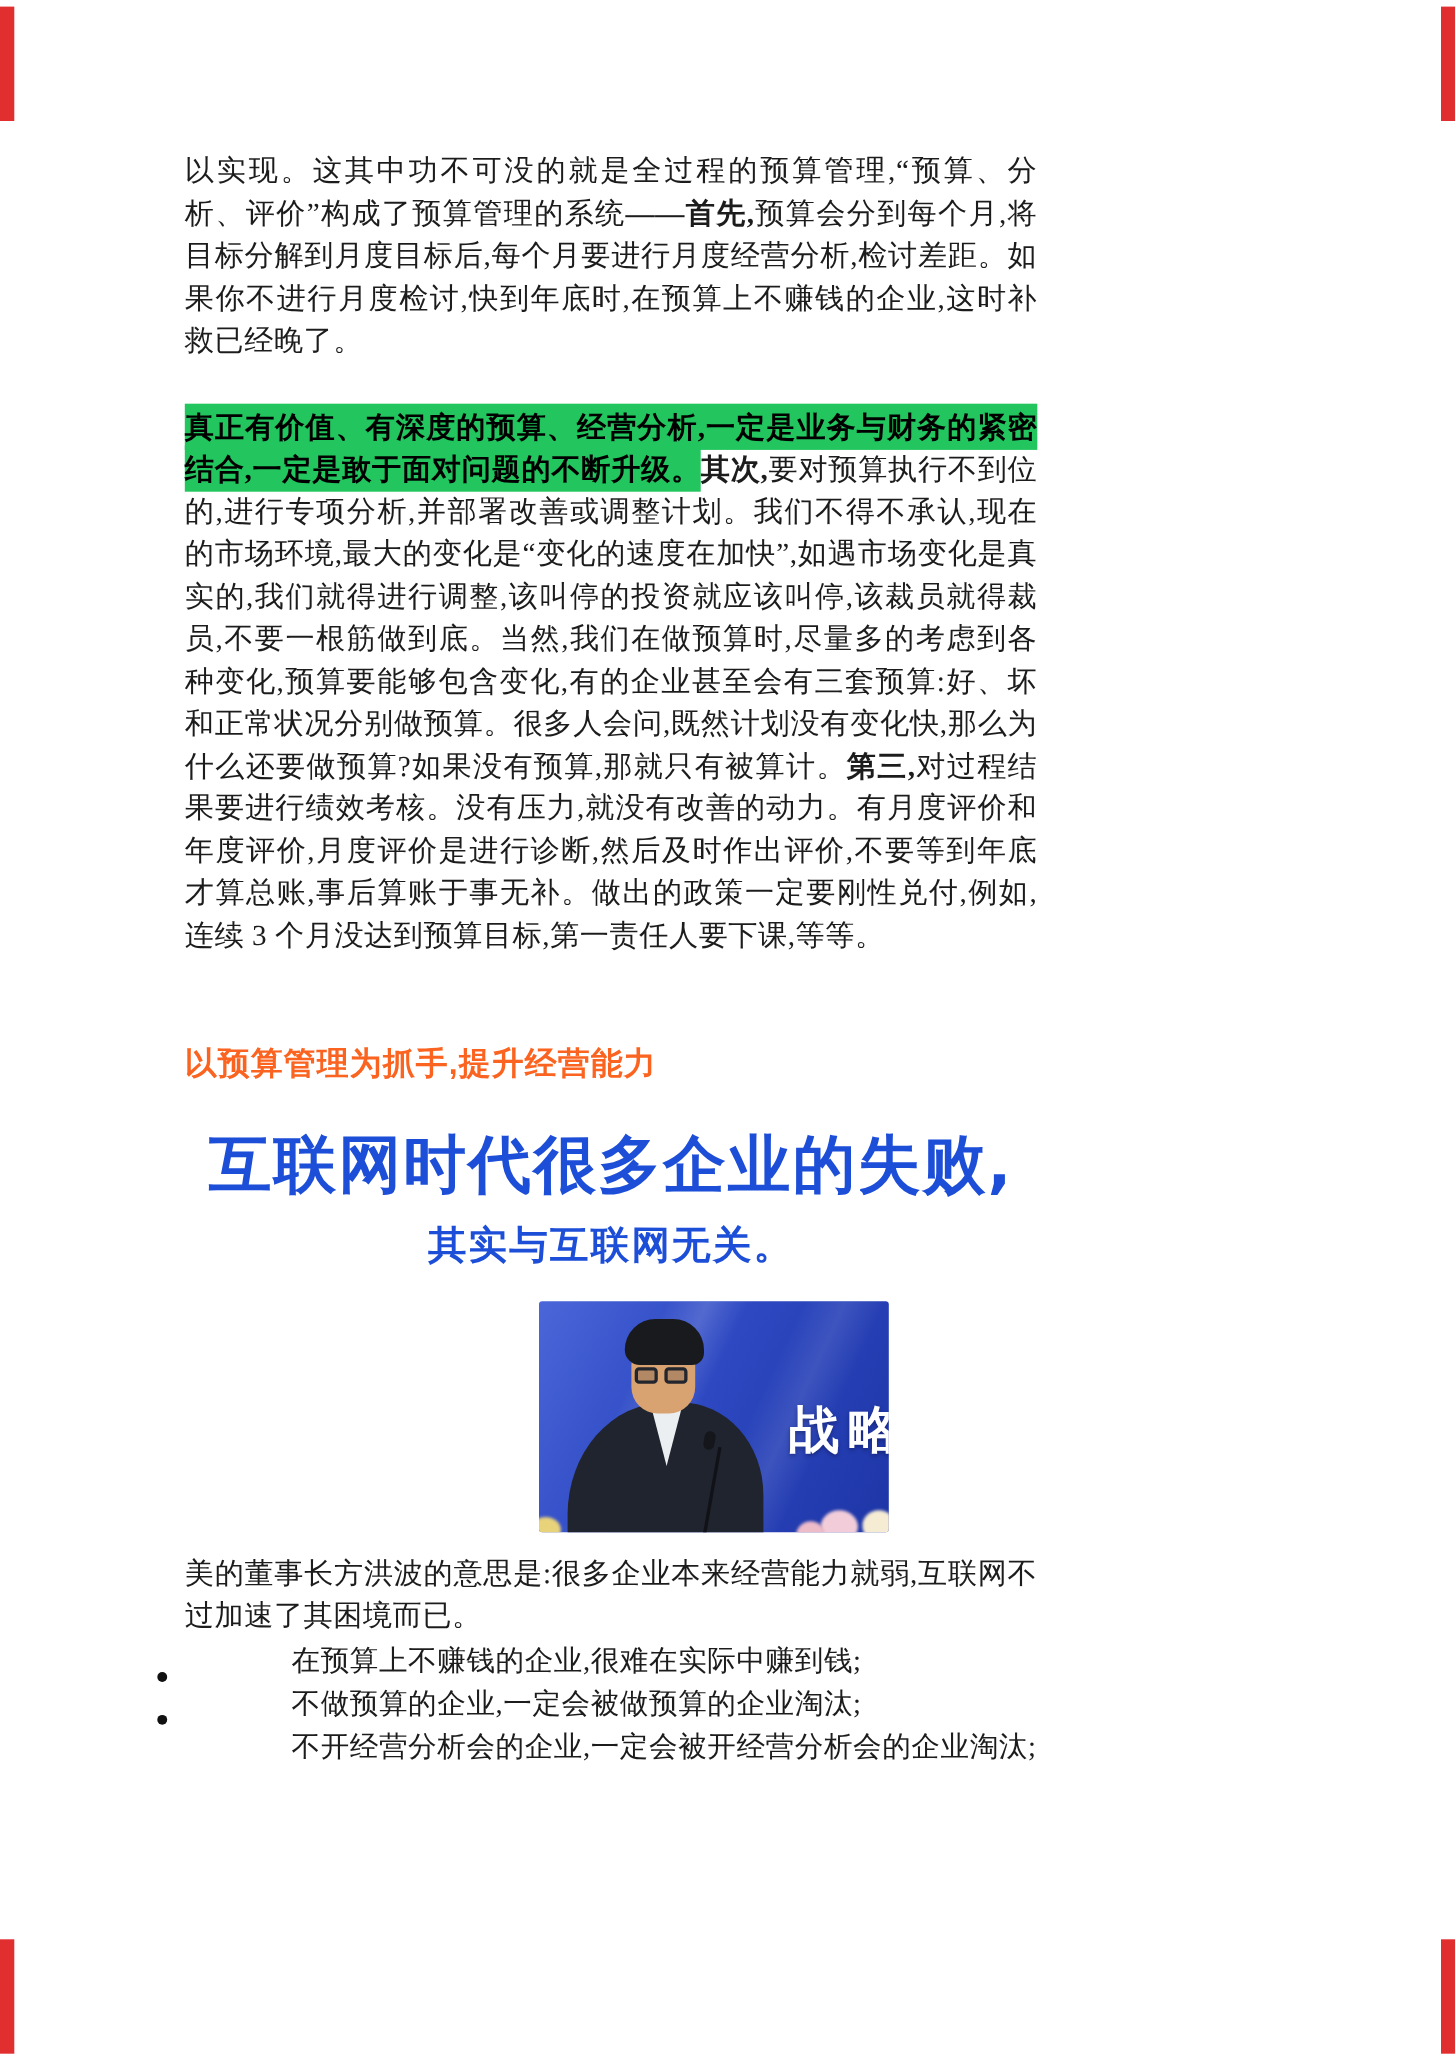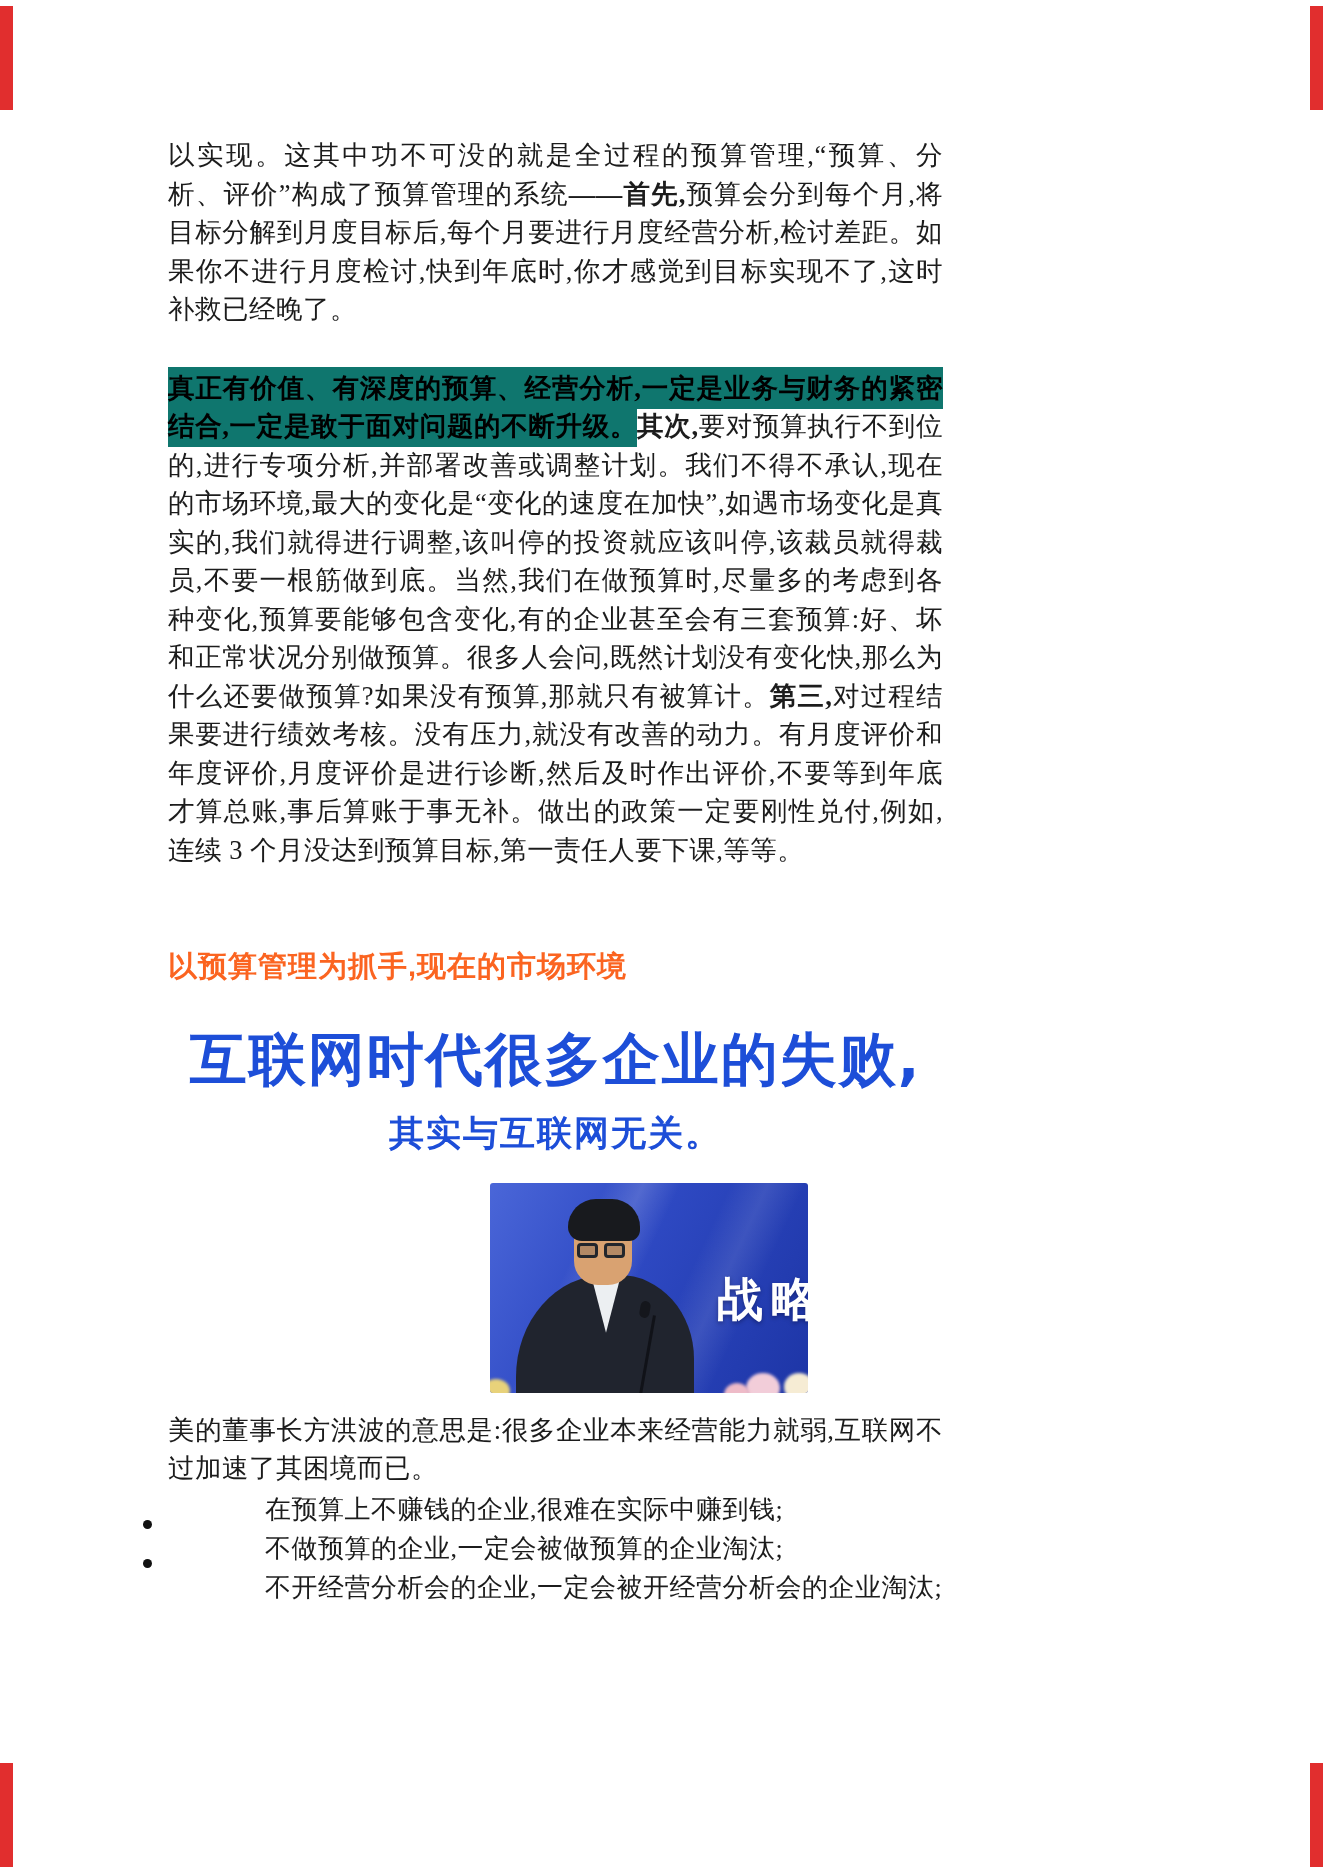--- a/index.html
+++ b/index.html
@@ -51,21 +51,21 @@
   .q-line{position:relative;display:block;white-space:nowrap;padding-bottom:13px;margin-bottom:9px;overflow:visible;}
   .q-line:last-child{margin-bottom:0;}
   .q-underline{position:absolute;bottom:0;height:7px;background:#bf7d2c;right:-22px;}
   .u1{left:152px;}
   .u2{left:-8px;}
   .u3{left:-8px;}
 
   
   .para-main{margin:0;margin-top:40px;}
   mark.hl{
-    background:#0f766e;
+    background:#22c55e;
     color:#000;
     padding:6px 0;
     font-weight:bold;
   }
 
   .section-heading{
     margin-top:78px;
     font-family:"Liberation Sans","DejaVu Sans",sans-serif;
     font-weight:bold;
     font-size:29px;
@@ -134,26 +134,26 @@
 
 <div class="page">
 
   <div class="corner tl"></div>
   <div class="corner tr"></div>
   <div class="corner bl"></div>
   <div class="corner br"></div>
 
   <div class="content">
 
-    <p class="bodytext para-intro"><span>以实现。这其中功不可没的就是全过程的预算管理,“预算、分析、评价”构成了预算管理的系统</span><b>——首先,</b><span>预算会分到每个月,将目标分解到月度目标后,每个月要进行月度经营分析,检讨差距。如果你不进行月度检讨,快到年底时,你才感觉到目标实现不了,这时补救已经晚了。</span></p>
+    <p class="bodytext para-intro"><span>以实现。这其中功不可没的就是全过程的预算管理,“预算、分析、评价”构成了预算管理的系统</span><b>——首先,</b><span>预算会分到每个月,将目标分解到月度目标后,每个月要进行月度经营分析,检讨差距。如果你不进行月度检讨,快到年底时,在预算上不赚钱的企业,这时补救已经晚了。</span></p>
 
 
     <p class="bodytext para-main"><mark class="hl">真正有价值、有深度的预算、经营分析,一定是业务与财务的紧密结合,一定是敢于面对问题的不断升级。</mark><b>其次,</b><span>要对预算执行不到位的,进行专项分析,并部署改善或调整计划。我们不得不承认,现在的市场环境,最大的变化是“变化的速度在加快”,如遇市场变化是真实的,我们就得进行调整,该叫停的投资就应该叫停,该裁员就得裁员,不要一根筋做到底。当然,我们在做预算时,尽量多的考虑到各种变化,预算要能够包含变化,有的企业甚至会有三套预算:好、坏和正常状况分别做预算。很多人会问,既然计划没有变化快,那么为什么还要做预算?如果没有预算,那就只有被算计。</span><b>第三,</b><span>对过程结果要进行绩效考核。没有压力,就没有改善的动力。有月度评价和年度评价,月度评价是进行诊断,然后及时作出评价,不要等到年底才算总账,事后算账于事无补。做出的政策一定要刚性兑付,例如,连续 3 个月没达到预算目标,第一责任人要下课,等等。</span></p>
 
-    <div class="section-heading">以预算管理为抓手,现在的市场环境</div>
+    <div class="section-heading">以预算管理为抓手,提升经营能力</div>
 
     <div class="banner">
       <div class="l1">互联网时代很多企业的失败,</div>
       <div class="l2">其实与互联网无关。</div>
     </div>
 
     <div class="photo">
       <div class="streak"></div>
       <div class="suit"></div>
       <div class="shirt"></div>

